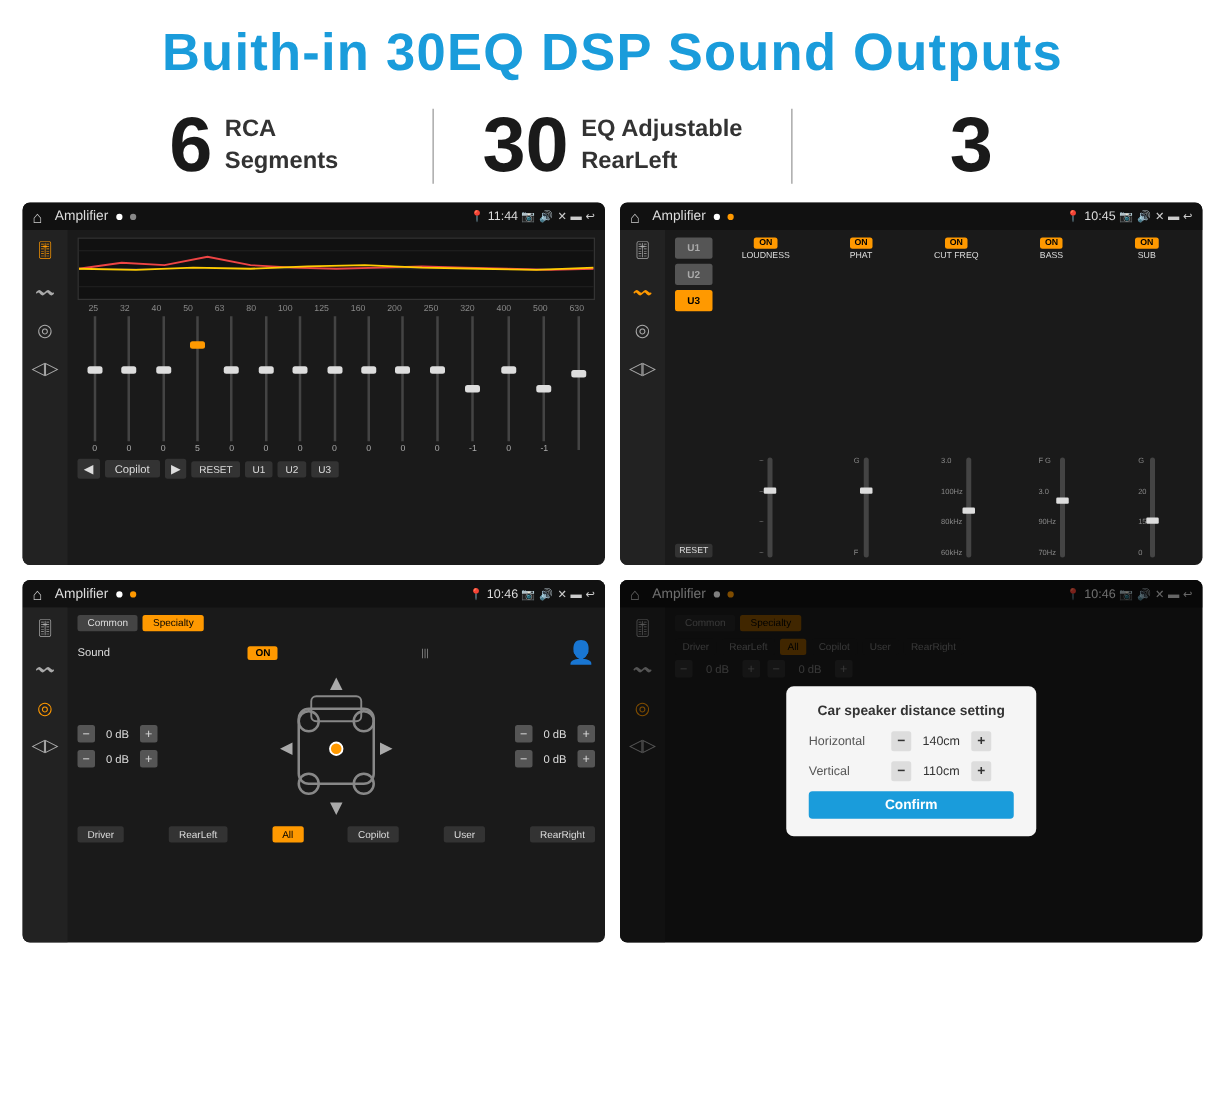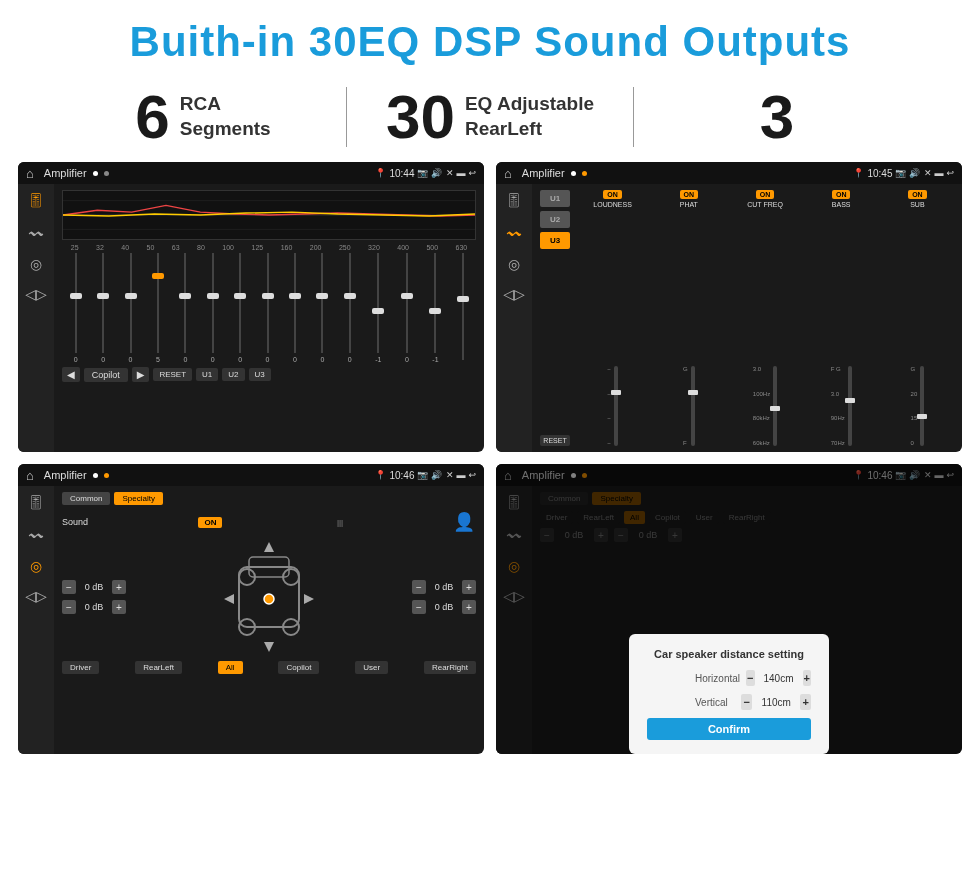--- a/index.html
+++ b/index.html
@@ -436,21 +436,21 @@
       flex-direction: column;
       gap: 6px;
     }
 
     
     .dialog-overlay {
       position: absolute;
       top: 0; left: 0; right: 0; bottom: 0;
       background: rgba(0,0,0,0.5);
       display: flex;
-      align-items: flex-end;
+      align-items: center;
       justify-content: center;
       z-index: 10;
     }
     .dialog-box {
       background: #f5f5f5;
       border-radius: 6px;
       padding: 14px 18px;
       width: 200px;
     }
     .dialog-title {
@@ -463,21 +463,20 @@
     .dialog-row {
       display: flex;
       align-items: center;
       gap: 6px;
       margin-bottom: 8px;
     }
     .dialog-row-label {
       font-size: 10px;
       color: #555;
       width: 60px;
-      margin-left: 48px;
     }
     .dialog-minus {
       background: #ddd;
       color: #333;
       width: 16px;
       height: 16px;
       border-radius: 2px;
       display: flex;
       align-items: center;
       justify-content: center;
@@ -544,21 +543,21 @@
 <div class="screens-grid">
 
   <div class="screen">
     <div class="status-bar">
       <span class="status-home">⌂</span>
       <span class="status-app">Amplifier</span>
       <span class="status-dot"></span>
       <span class="status-dot" style="background:#888"></span>
       <div class="status-icons">
         <span class="status-icon">📍</span>
-        <span class="status-time">10:44</span>
+        <span class="status-time">11:44</span>
         <span class="status-icon">📷</span>
         <span class="status-icon">🔊</span>
         <span class="status-icon">✕</span>
         <span class="status-icon">▬</span>
         <span class="status-icon">↩</span>
       </div>
     </div>
     <div class="screen-inner">
       <div class="side-nav">
         <span class="side-nav-icon active">🎚</span>

